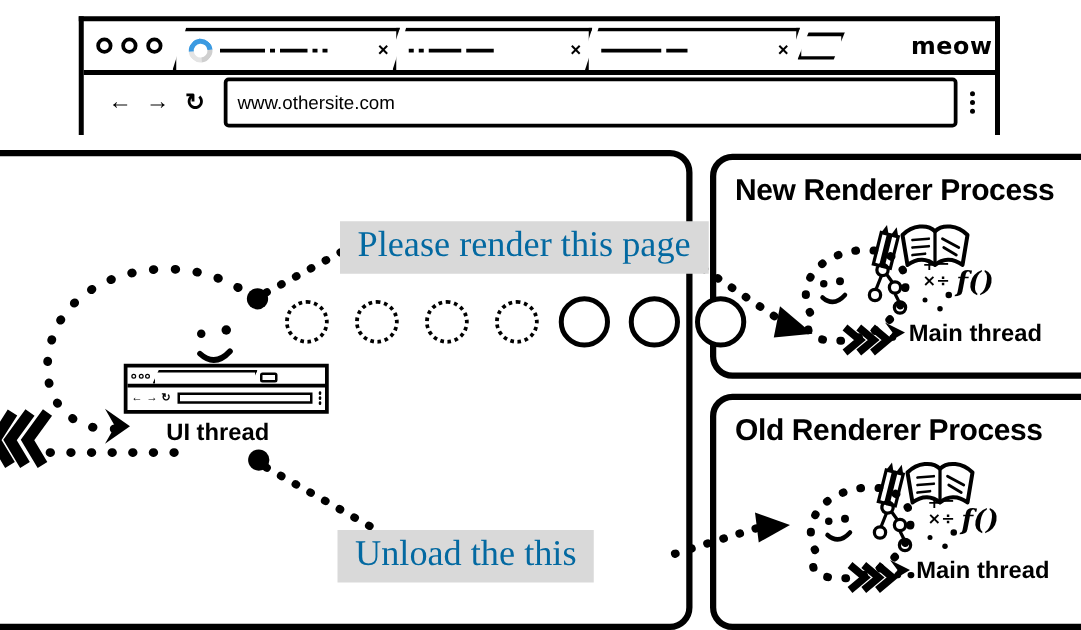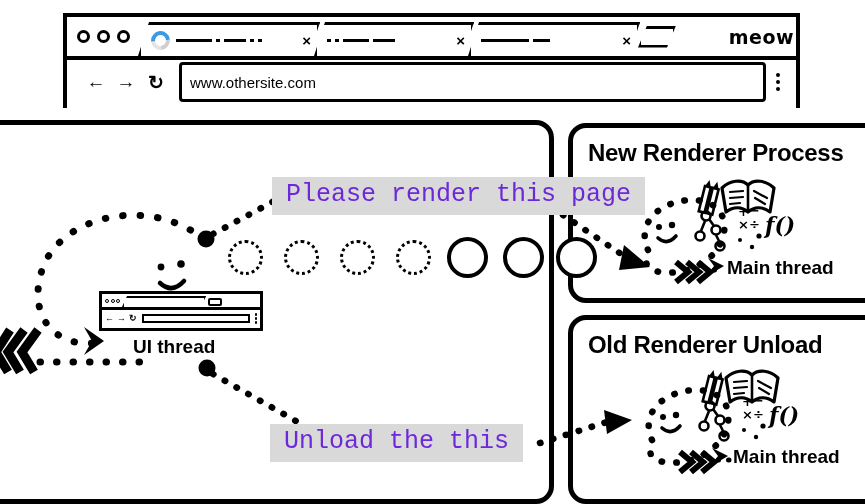--- a/index.html
+++ b/index.html
@@ -92,23 +92,23 @@
   #old-renderer-panel {
     left: 568px; top: 315px; width: 320px; height: 189px;
     border-radius: 18px;
   }
   #browser-title { left: 44px; top: 137px; font-size: 29px; }
   #new-renderer-title { left: 588px; top: 139px; font-size: 24px; text-align: right; }
   #old-renderer-title { left: 588px; top: 331px; font-size: 24px; }
 
   
   .pill {
-    position: absolute; background: #d9d9d9; color: #6d28d9;
-    font-size: 25px; padding: 3px 14px 6px 14px; white-space: nowrap;
-    font-family: Liberation Mono, monospace;
+    position: absolute; background: #d9d9d9; color: #0369a1;
+    font-size: 29px; padding: 3px 14px 6px 14px; white-space: nowrap;
+    font-family: Liberation Serif, serif;
   }
   #pill-render { left: 272px; top: 177px; }
   #pill-unload { left: 270px; top: 424px; }
 
   
   .ipc { position: absolute; border-radius: 50%; }
   .ipc-dotted { border: 3px dotted #000; width: 35px; height: 35px; }
   .ipc-solid { border: 4px solid #000; width: 41px; height: 41px; background:#fff; }
 
   
@@ -217,21 +217,21 @@
           <i></i>
       </span>
     </div>
   </div>
 
   <div class="panel" id="browser-panel"></div>
   <div class="panel" id="new-renderer-panel"></div>
   <div class="panel" id="old-renderer-panel"></div>
 
   <div class="panel-title" id="new-renderer-title">New Renderer Process</div>
-  <div class="panel-title" id="old-renderer-title">Old Renderer Unload</div>
+  <div class="panel-title" id="old-renderer-title">Old Renderer Process</div>
 
   <svg id="overlay" viewBox="0 0 865 504" xmlns="http://www.w3.org/2000/svg">
 
     <g>
       <path d="M 205 240 C 150 195, 60 215, 42 270 C 26 320, 60 350, 100 342" fill="none" stroke="#000" stroke-width="7" stroke-linecap="round" stroke-dasharray="0.5 17"></path>
 
       <path d="M 84 327 L 104 341 L 84 355 L 92 341 Z" fill="#000"></path>
     </g>
 
     <g>

